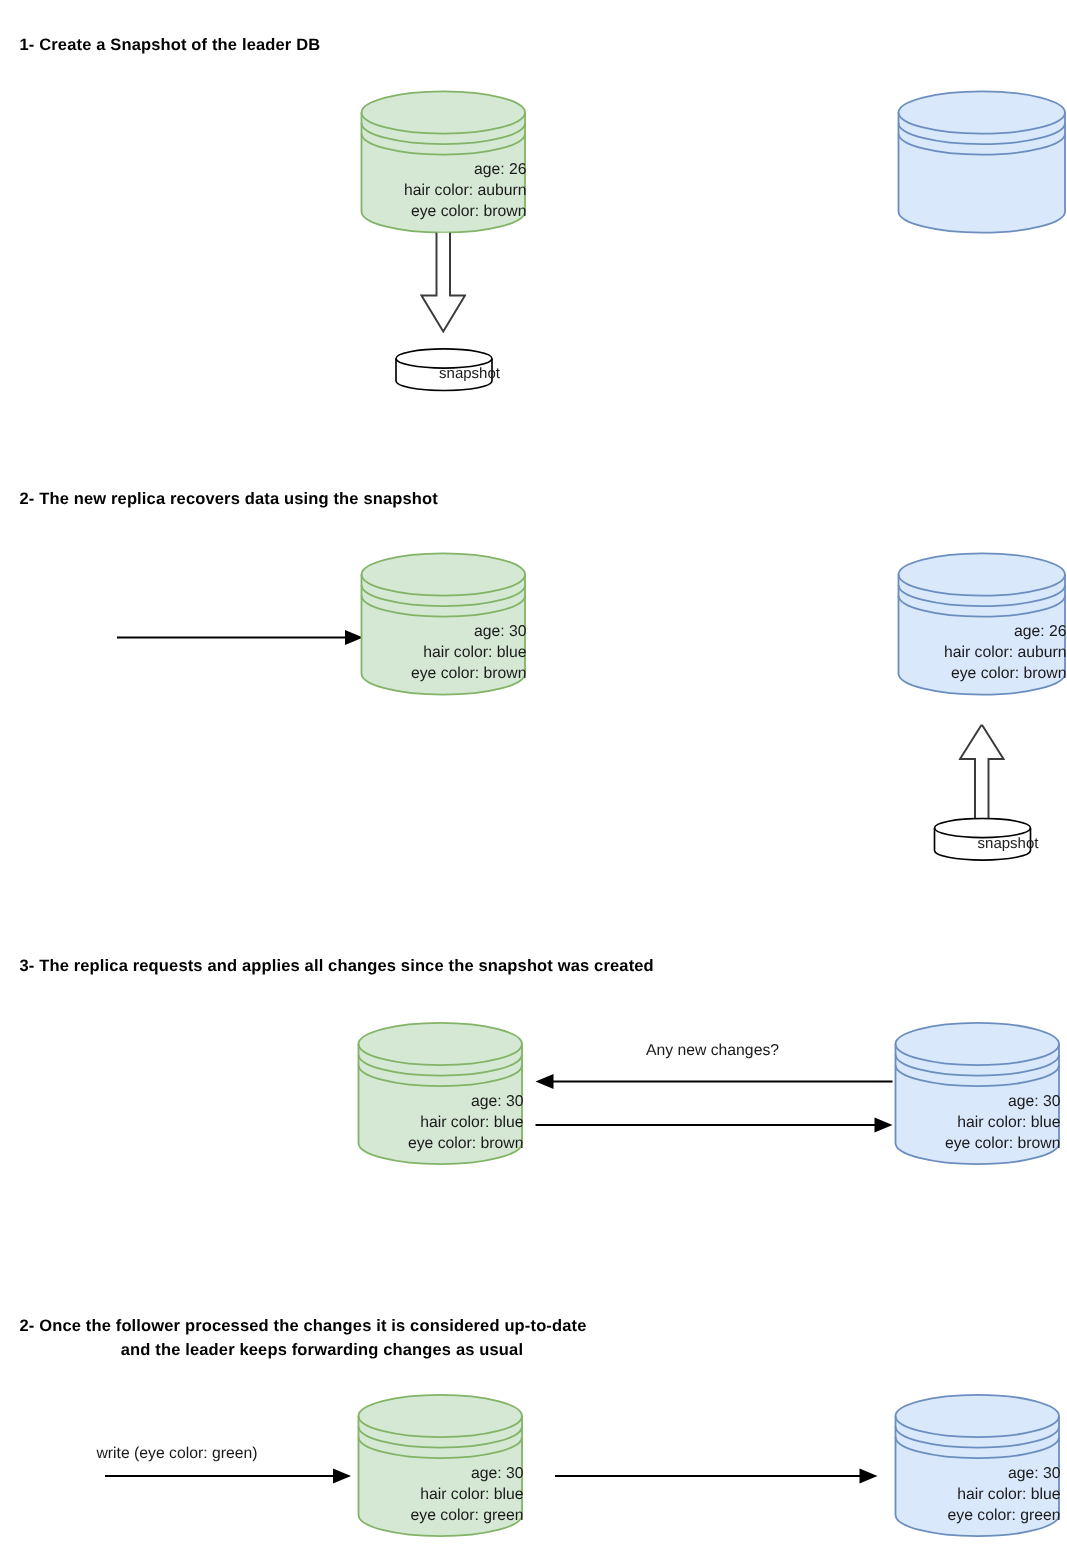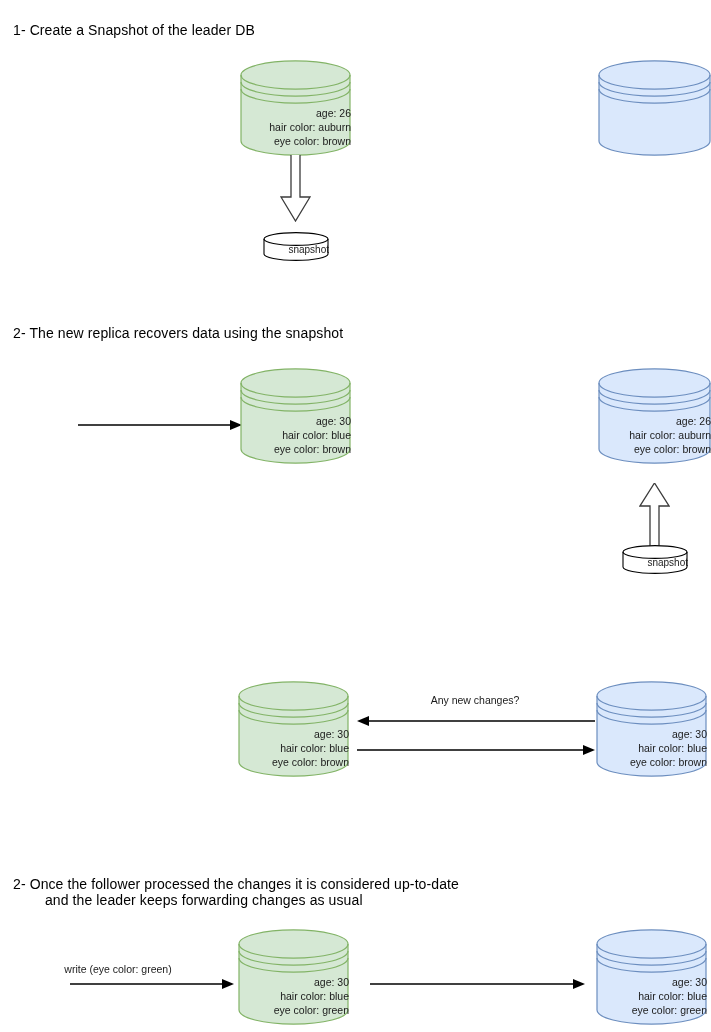--- a/index.html
+++ b/index.html
@@ -16,26 +16,27 @@
     overflow: hidden;
   }
   .canvas {
     position: absolute;
     left: 0; top: 0;
     width: 711px;
     height: 1032px;
   }
   .section-heading {
     position: absolute;
-    font-size: 14px;
-    font-weight: normal;
+    font-size: 11px;
+    font-weight: bold;
     letter-spacing: 0.1px;
     white-space: pre;
     line-height: 16px;
     color: #000000;
+    text-align: center;
   }
   
   .cyl {
     position: absolute;
     box-sizing: border-box;
   }
   .cyl svg { display: block; position: absolute; left: 0; top: 0; overflow: visible; }
   .cyl-label {
     position: absolute;
     left: 0;
@@ -48,25 +49,26 @@
   }
   
   .snap {
     position: absolute;
   }
   .snap svg { display:block; position:absolute; left:0; top:0; }
   .snap-label {
     position: absolute;
     left: 0;
     width: 100%;
-    text-align: right;
+    text-align: center;
     font-size: 10px;
     line-height: 12px;
     color: #1a1a1a;
     white-space: pre;
+    padding-left: 17px;
   }
   
   .conn {
     position: absolute;
   }
   .conn svg { display: block; overflow: visible; }
   .conn-label {
     position: absolute;
     text-align: center;
     font-size: 10.5px;
@@ -162,20 +164,21 @@
   </div>
 
   <div class="snap" style="left:622px; top:545px; width:66px; height:29px;">
     <svg width="66" height="29" viewBox="0 0 66 29">
       <path d="M1,7 A32,6.4 0 0 1 65,7 L65,22 A32,6.4 0 0 1 1,22 Z" fill="#ffffff" stroke="#000000" stroke-width="1.1"></path>
       <path d="M1,7 A32,6.4 0 0 0 65,7" fill="none" stroke="#000000" stroke-width="1.1"></path>
     </svg>
     <div class="snap-label" style="top:12px;">snapshot</div>
   </div>
 
+  <div class="section-heading" style="left:13px; top:636px;">3- The replica requests and applies all changes since the snapshot was created</div>
 
   <div class="cyl" style="left:238px; top:681px; width:111px; height:96px;">
     <svg width="111" height="96" viewBox="0 0 111 96">
       <path d="M1,15 A54,14 0 0 1 110,15 L110,81 A54,14 0 0 1 1,81 Z" fill="#d5e8d4" stroke="#82b366" stroke-width="1.2"></path>
       <path d="M1,15 A54,14 0 0 0 110,15" fill="none" stroke="#82b366" stroke-width="1.2"></path>
       <path d="M1,22 A54,14 0 0 0 110,22" fill="none" stroke="#82b366" stroke-width="1.2"></path>
       <path d="M1,29 A54,14 0 0 0 110,29" fill="none" stroke="#82b366" stroke-width="1.2"></path>
     </svg>
     <div class="cyl-label" style="top:46px;">age: 30</div>
     <div class="cyl-label" style="top:60px;">hair color: blue</div>

